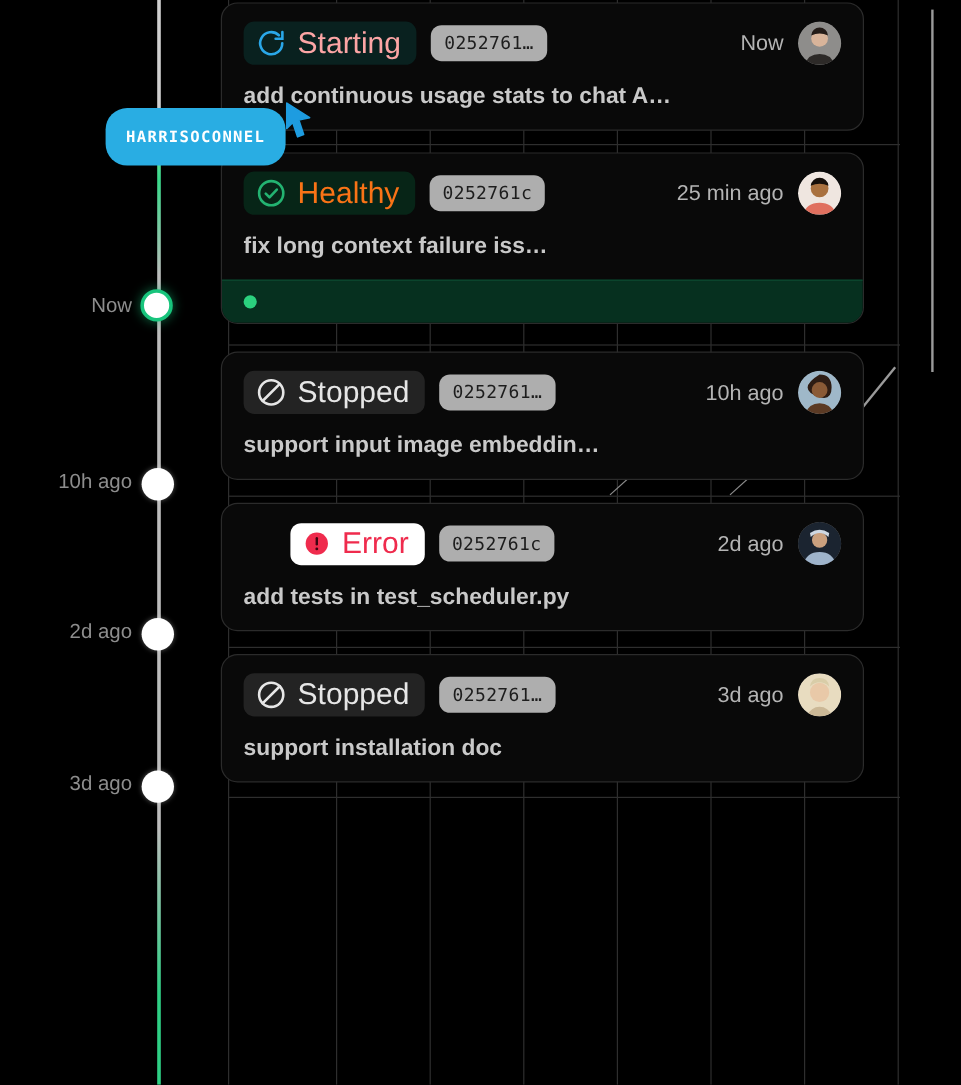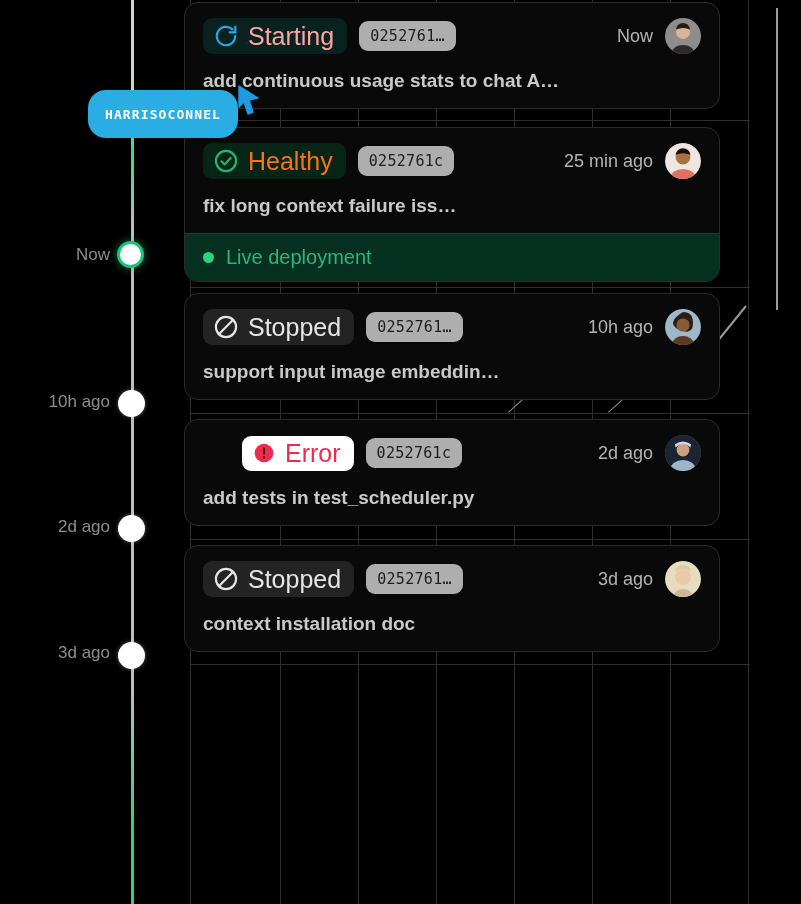--- a/index.html
+++ b/index.html
@@ -185,21 +185,20 @@
             <path d="M4 36 q3-10 14-10 t14 10z" fill="#e0705f"></path>
             <circle cx="18" cy="14" r="7.4" fill="#a9713f"></circle>
             <path d="M18 5.2 a7.4 7.4 0 0 1 7.4 6.6 q-7.4-3.2-14.8 0 A7.4 7.4 0 0 1 18 5.2z" fill="#17100b"></path>
           </svg>
         </span>
       </div>
       <div class="msg">fix long context failure iss…</div>
     </div>
     <div class="footer-live">
       <span class="live-dot"></span>
-      <span class="live-text">Live deployment</span>
     </div>
   </div>
 
   <div class="card" style="top:293px;">
     <div class="card-main">
       <div class="card-row">
         <div class="status-pill pill-stopped">
           <span class="glyph">
             <svg width="26" height="26" viewBox="0 0 24 24" fill="none" stroke="#e6e6e6" stroke-width="2" stroke-linecap="round">
               <circle cx="12" cy="12" r="9.3"></circle>
@@ -270,17 +269,17 @@
         <span class="when">3d ago</span>
         <span class="avatar">
           <svg width="36" height="36" viewBox="0 0 36 36">
             <circle cx="18" cy="18" r="18" fill="#e8dcc0"></circle>
             <circle cx="18" cy="16" r="8" fill="#e9c9a8"></circle>
             <path d="M10 11 q8-7 16 0 q-1-7-8-7 t-8 7z" fill="#d9cda8"></path>
             <path d="M7 36 q4-8 11-8 t11 8z" fill="#cbb896"></path>
           </svg>
         </span>
       </div>
-      <div class="msg">context installation doc</div>
+      <div class="msg">support installation doc</div>
     </div>
   </div>
 
 </div>
 
 </body></html>

